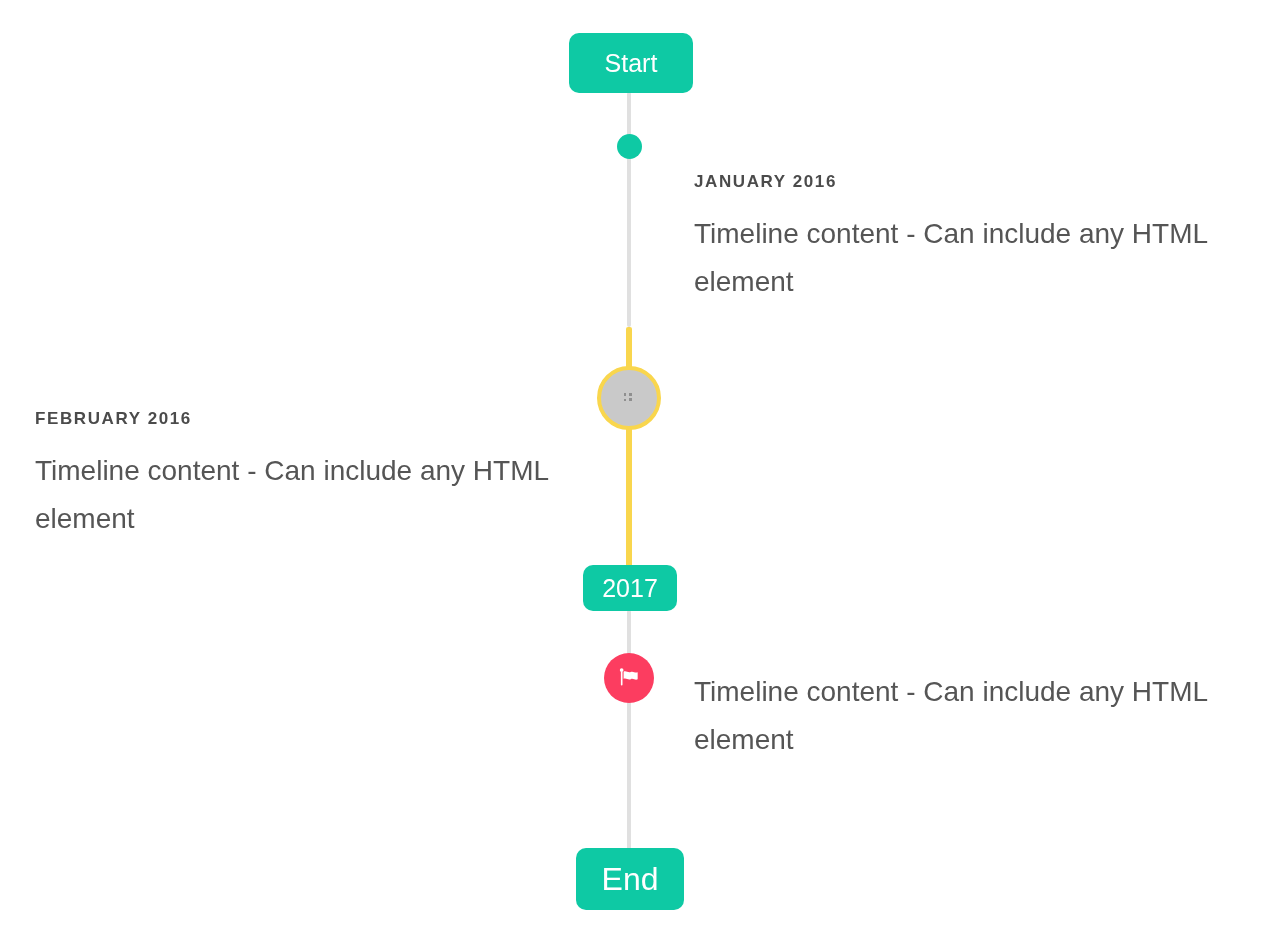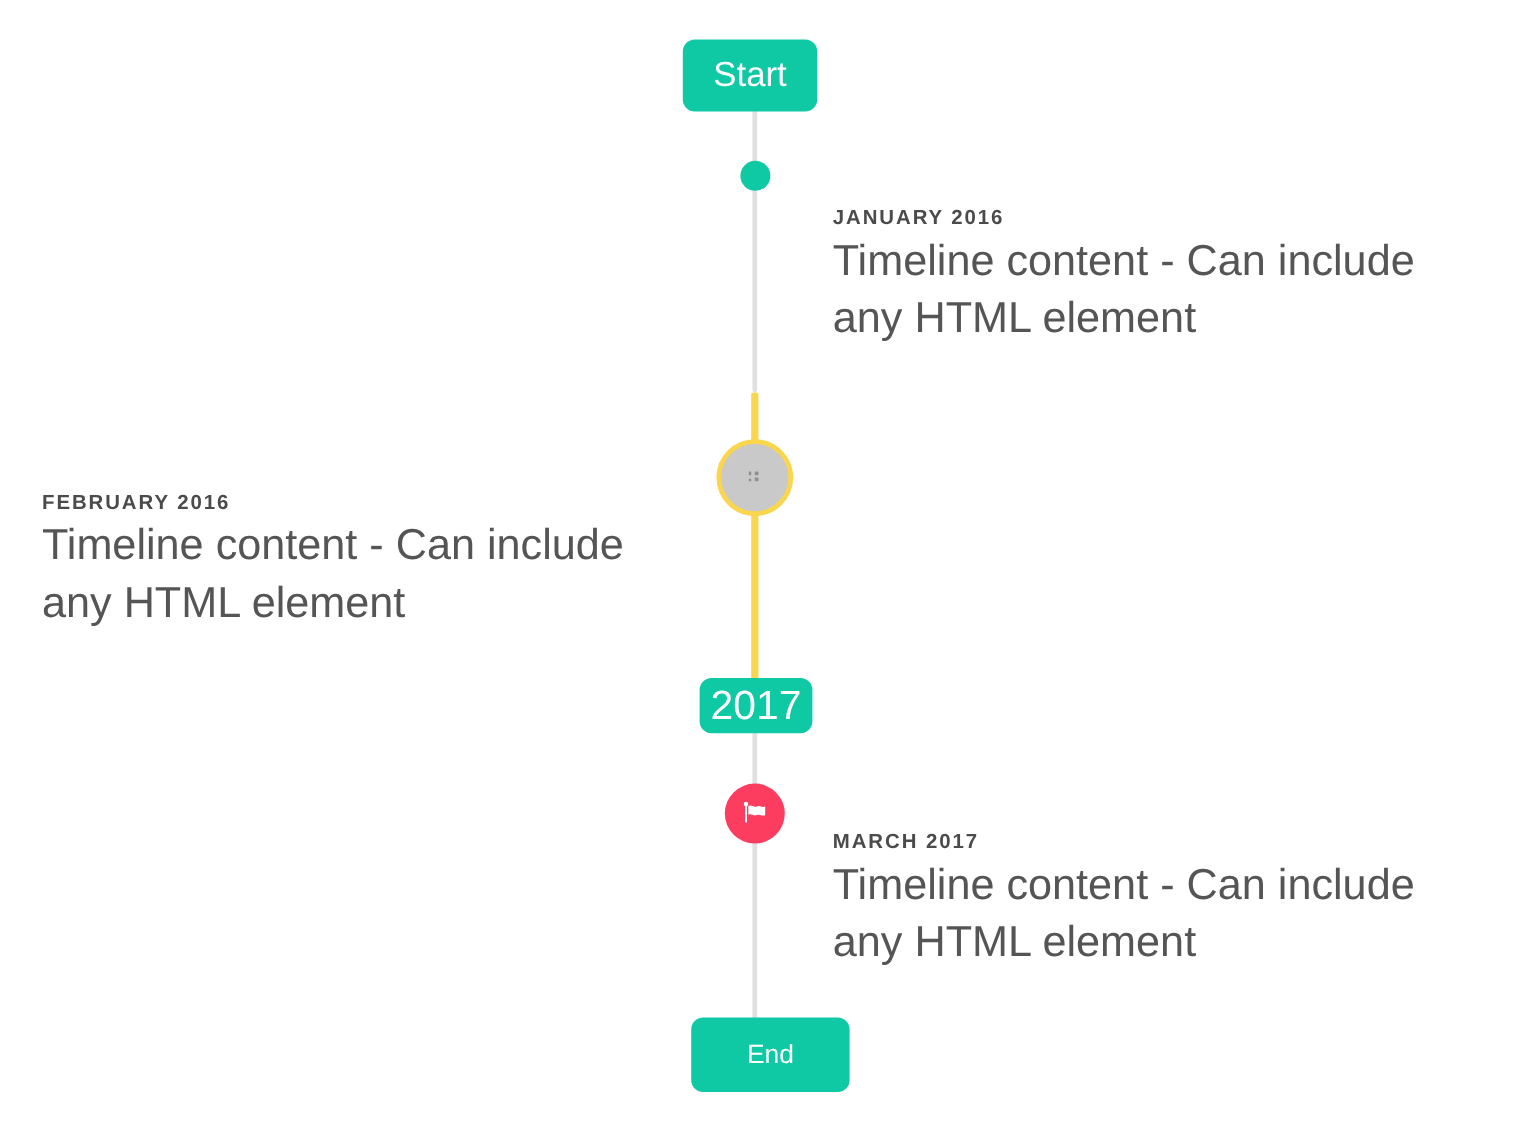--- a/index.html
+++ b/index.html
@@ -32,23 +32,23 @@
   .pill {
     position: absolute;
     background: #0ec9a4;
     color: #ffffff;
     display: flex;
     align-items: center;
     justify-content: center;
     border-radius: 10px;
     box-sizing: border-box;
   }
-  .pill.start { left: 569px; top: 33px;  width: 112px; height: 60px; font-size: 29px; }
-  .pill.end   { left: 576px; top: 848px; width: 132px; height: 62px; font-size: 22px; }
-  .pill.year  { left: 583px; top: 565px; width: 94px;  height: 46px; font-size: 34px; }
+  .pill.start { left: 569px; top: 33px;  width: 124px; height: 60px; font-size: 25px; }
+  .pill.end   { left: 576px; top: 848px; width: 108px; height: 62px; font-size: 32px; }
+  .pill.year  { left: 583px; top: 565px; width: 94px;  height: 46px; font-size: 25px; }
 
   
   .marker { position: absolute; border-radius: 50%; box-sizing: border-box; }
   .marker.dot {
     left: 617px; top: 134px;
     width: 25px; height: 25px;
     background: #0ec9a4;
   }
   .marker.image {
     left: 597px; top: 366px;
@@ -73,21 +73,22 @@
   .event.left  { right: 703px; text-align: left; }
   .event-date {
     font-size: 17px;
     font-weight: 700;
     letter-spacing: 1.6px;
     color: #4b4b4b;
     line-height: 22px;
     margin-top: 40px;
   }
   .event-body {
-    font-size: 36px;
+    margin-top: 17px;
+    font-size: 28px;
     font-weight: 400;
     color: #555555;
     line-height: 48px;
   }
   .ev-jan { top: 131px; }
   .ev-feb { top: 368px; }
   .ev-mar { top: 651px; }
 </style>
 </head>
 <body>
@@ -134,21 +135,20 @@
       <path fill="#ffffff" d="M7 6.2
         C 9.2 4.9, 11.2 7.6, 13.6 6.5
         C 16 5.4, 17.6 7.8, 20 6.6
         L 20 13.2
         C 17.6 14.4, 16 12.0, 13.6 13.1
         C 11.2 14.2, 9.2 11.5, 7 12.8
         Z"></path>
     </svg>
   </div>
   <div class="event right ev-mar">
-    <div class="event-date">MARCH 2017</div>
     <div class="event-body">Timeline content - Can include any HTML element</div>
   </div>
 
   <div class="pill end">
     <span>End</span>
   </div>
 
 </div>
 
 </body></html>

